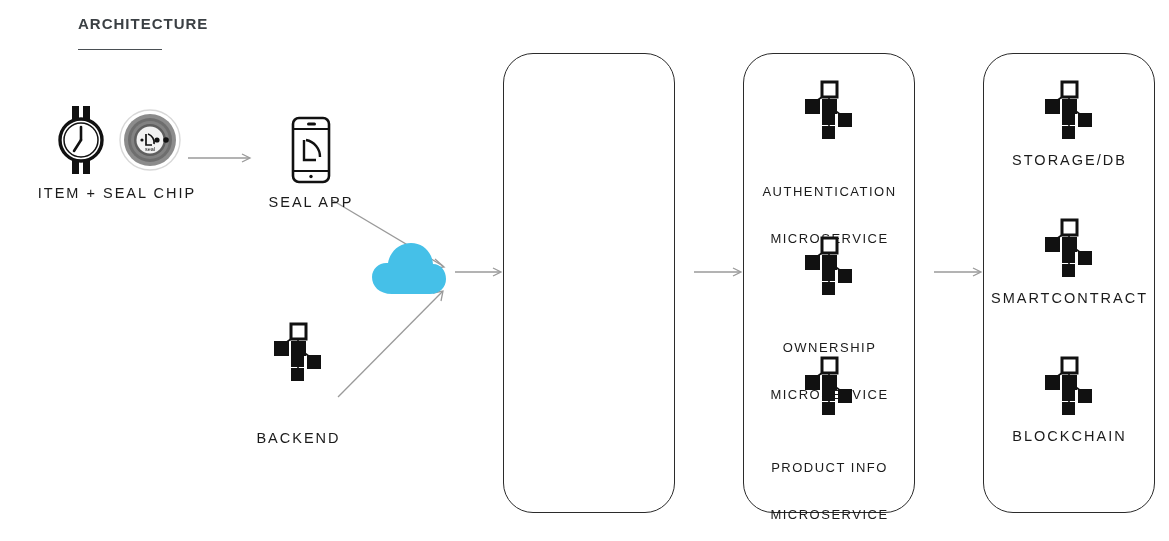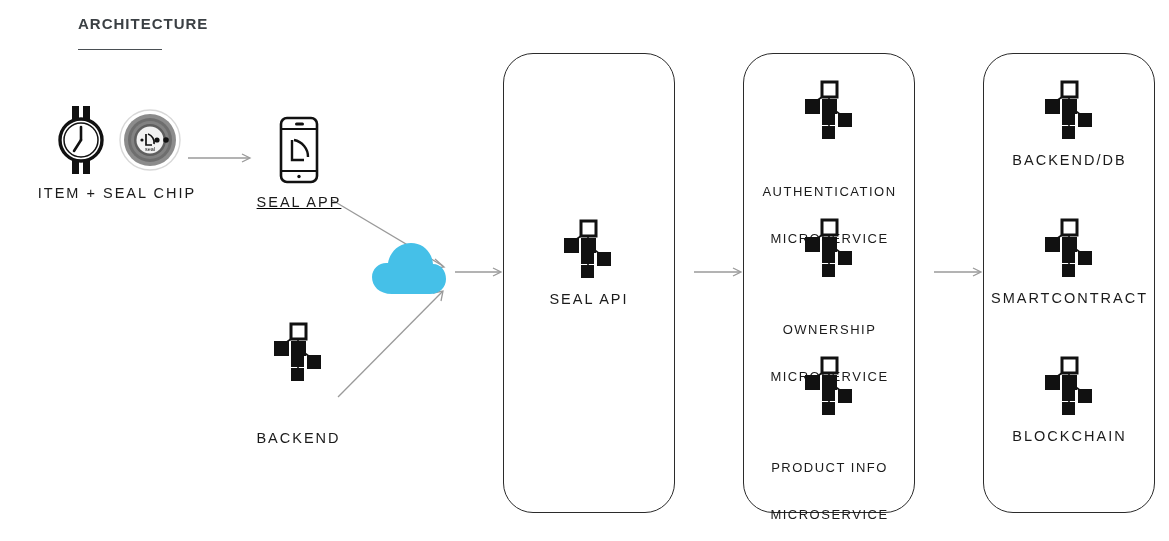--- a/index.html
+++ b/index.html
@@ -39,28 +39,28 @@
   #panel-microservices{left:743px;top:53px;width:172px;height:460px;}
   #panel-storage{left:983px;top:53px;width:172px;height:460px;}
 
   
   .arrow-svg{position:absolute;overflow:visible;}
   .arrow-line{stroke:#9a9a9a;stroke-width:1.3px;fill:none;}
   .arrow-head{fill:none;stroke:#9a9a9a;stroke-width:1.3px;}
 
   
   #node-item{left:22px;top:105px;width:190px;}
-  #node-seal-app{left:249px;top:116px;width:100px;text-decoration:underline;}
+  #node-seal-app{left:261px;top:116px;width:100px;}
   #node-backend{left:246px;top:322px;width:105px;gap:36px;}
   #node-cloud{left:370px;top:240px;width:78px;}
 
   #node-seal-api{left:536px;top:219px;width:106px;}
 
   #node-auth{left:757px;top:80px;width:145px;justify-content:flex-end;}
-  #node-ownership{left:757px;top:218px;width:145px;align-items:center;}
+  #node-ownership{left:757px;top:236px;width:145px;align-items:center;}
   #node-product{left:757px;top:356px;width:145px;}
 
   #node-storage{left:997px;top:80px;width:145px;}
   #node-smartcontract{left:997px;top:218px;width:145px;}
   #node-blockchain{left:997px;top:356px;width:145px;}
 </style>
 </head>
 <body>
 
 <div class="canvas">
@@ -175,36 +175,20 @@
         <rect x="3" y="19" width="15" height="15" fill="#111"></rect>
         <rect x="20" y="19" width="15" height="15" fill="#111"></rect>
         <rect x="20" y="32" width="13" height="13" fill="#111"></rect>
         <rect x="36" y="33" width="14" height="14" fill="#111"></rect>
         <rect x="20" y="46" width="13" height="13" fill="#111"></rect>
       </svg>
     </div>
     <div class="node-label">BACKEND</div>
   </div>
 
-  <div class="node" id="node-seal-api">
-    <div class="icon-wrap">
-      <svg width="56" height="62" viewBox="0 0 56 62">
-        <line x1="27" y1="12" x2="10" y2="24" stroke="#111" stroke-width="1.6"></line>
-        <line x1="27" y1="12" x2="27" y2="55" stroke="#111" stroke-width="1.6"></line>
-        <line x1="27" y1="26" x2="43" y2="38" stroke="#111" stroke-width="1.6"></line>
-        <rect x="20" y="2" width="15" height="15" fill="#fff" stroke="#111" stroke-width="3"></rect>
-        <rect x="3" y="19" width="15" height="15" fill="#111"></rect>
-        <rect x="20" y="19" width="15" height="15" fill="#111"></rect>
-        <rect x="20" y="32" width="13" height="13" fill="#111"></rect>
-        <rect x="36" y="33" width="14" height="14" fill="#111"></rect>
-        <rect x="20" y="46" width="13" height="13" fill="#111"></rect>
-      </svg>
-    </div>
-    <div class="node-label">SEAL API</div>
-  </div>
 
   <div class="node" id="node-auth">
     <div class="icon-wrap">
       <svg width="56" height="62" viewBox="0 0 56 62">
         <line x1="27" y1="12" x2="10" y2="24" stroke="#111" stroke-width="1.6"></line>
         <line x1="27" y1="12" x2="27" y2="55" stroke="#111" stroke-width="1.6"></line>
         <line x1="27" y1="26" x2="43" y2="38" stroke="#111" stroke-width="1.6"></line>
         <rect x="20" y="2" width="15" height="15" fill="#fff" stroke="#111" stroke-width="3"></rect>
         <rect x="3" y="19" width="15" height="15" fill="#111"></rect>
         <rect x="20" y="19" width="15" height="15" fill="#111"></rect>
@@ -266,21 +250,21 @@
         <line x1="27" y1="12" x2="27" y2="55" stroke="#111" stroke-width="1.6"></line>
         <line x1="27" y1="26" x2="43" y2="38" stroke="#111" stroke-width="1.6"></line>
         <rect x="20" y="2" width="15" height="15" fill="#fff" stroke="#111" stroke-width="3"></rect>
         <rect x="3" y="19" width="15" height="15" fill="#111"></rect>
         <rect x="20" y="19" width="15" height="15" fill="#111"></rect>
         <rect x="20" y="32" width="13" height="13" fill="#111"></rect>
         <rect x="36" y="33" width="14" height="14" fill="#111"></rect>
         <rect x="20" y="46" width="13" height="13" fill="#111"></rect>
       </svg>
     </div>
-    <div class="node-label">BACKEND/DB</div>
+    <div class="node-label">STORAGE/DB</div>
   </div>
 
   <div class="node" id="node-blockchain">
     <div class="icon-wrap">
       <svg width="56" height="62" viewBox="0 0 56 62">
         <line x1="27" y1="12" x2="10" y2="24" stroke="#111" stroke-width="1.6"></line>
         <line x1="27" y1="12" x2="27" y2="55" stroke="#111" stroke-width="1.6"></line>
         <line x1="27" y1="26" x2="43" y2="38" stroke="#111" stroke-width="1.6"></line>
         <rect x="20" y="2" width="15" height="15" fill="#fff" stroke="#111" stroke-width="3"></rect>
         <rect x="3" y="19" width="15" height="15" fill="#111"></rect>

